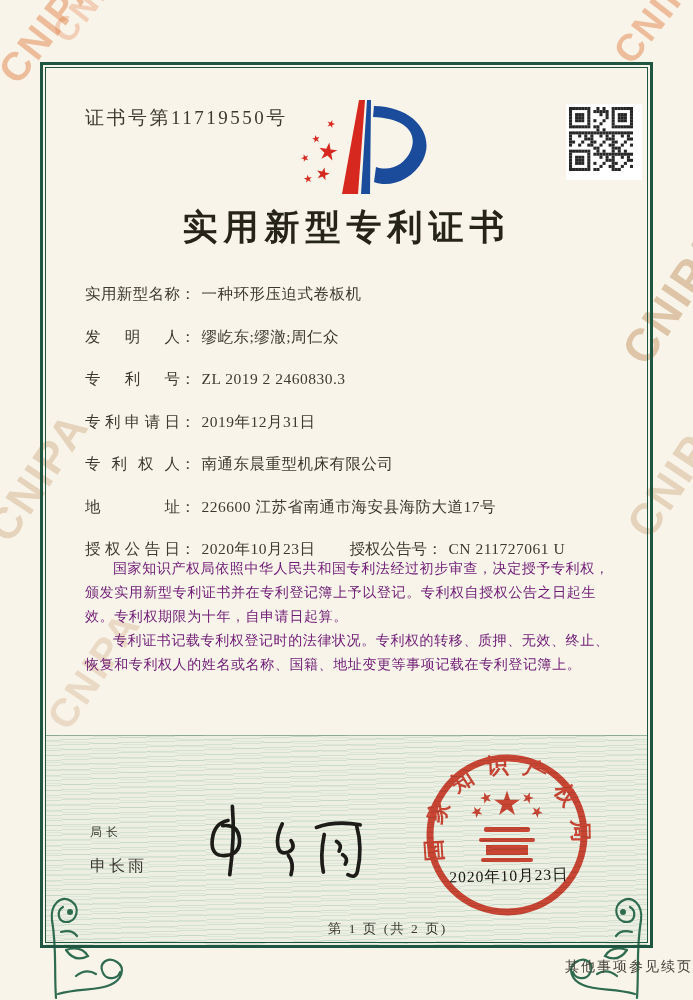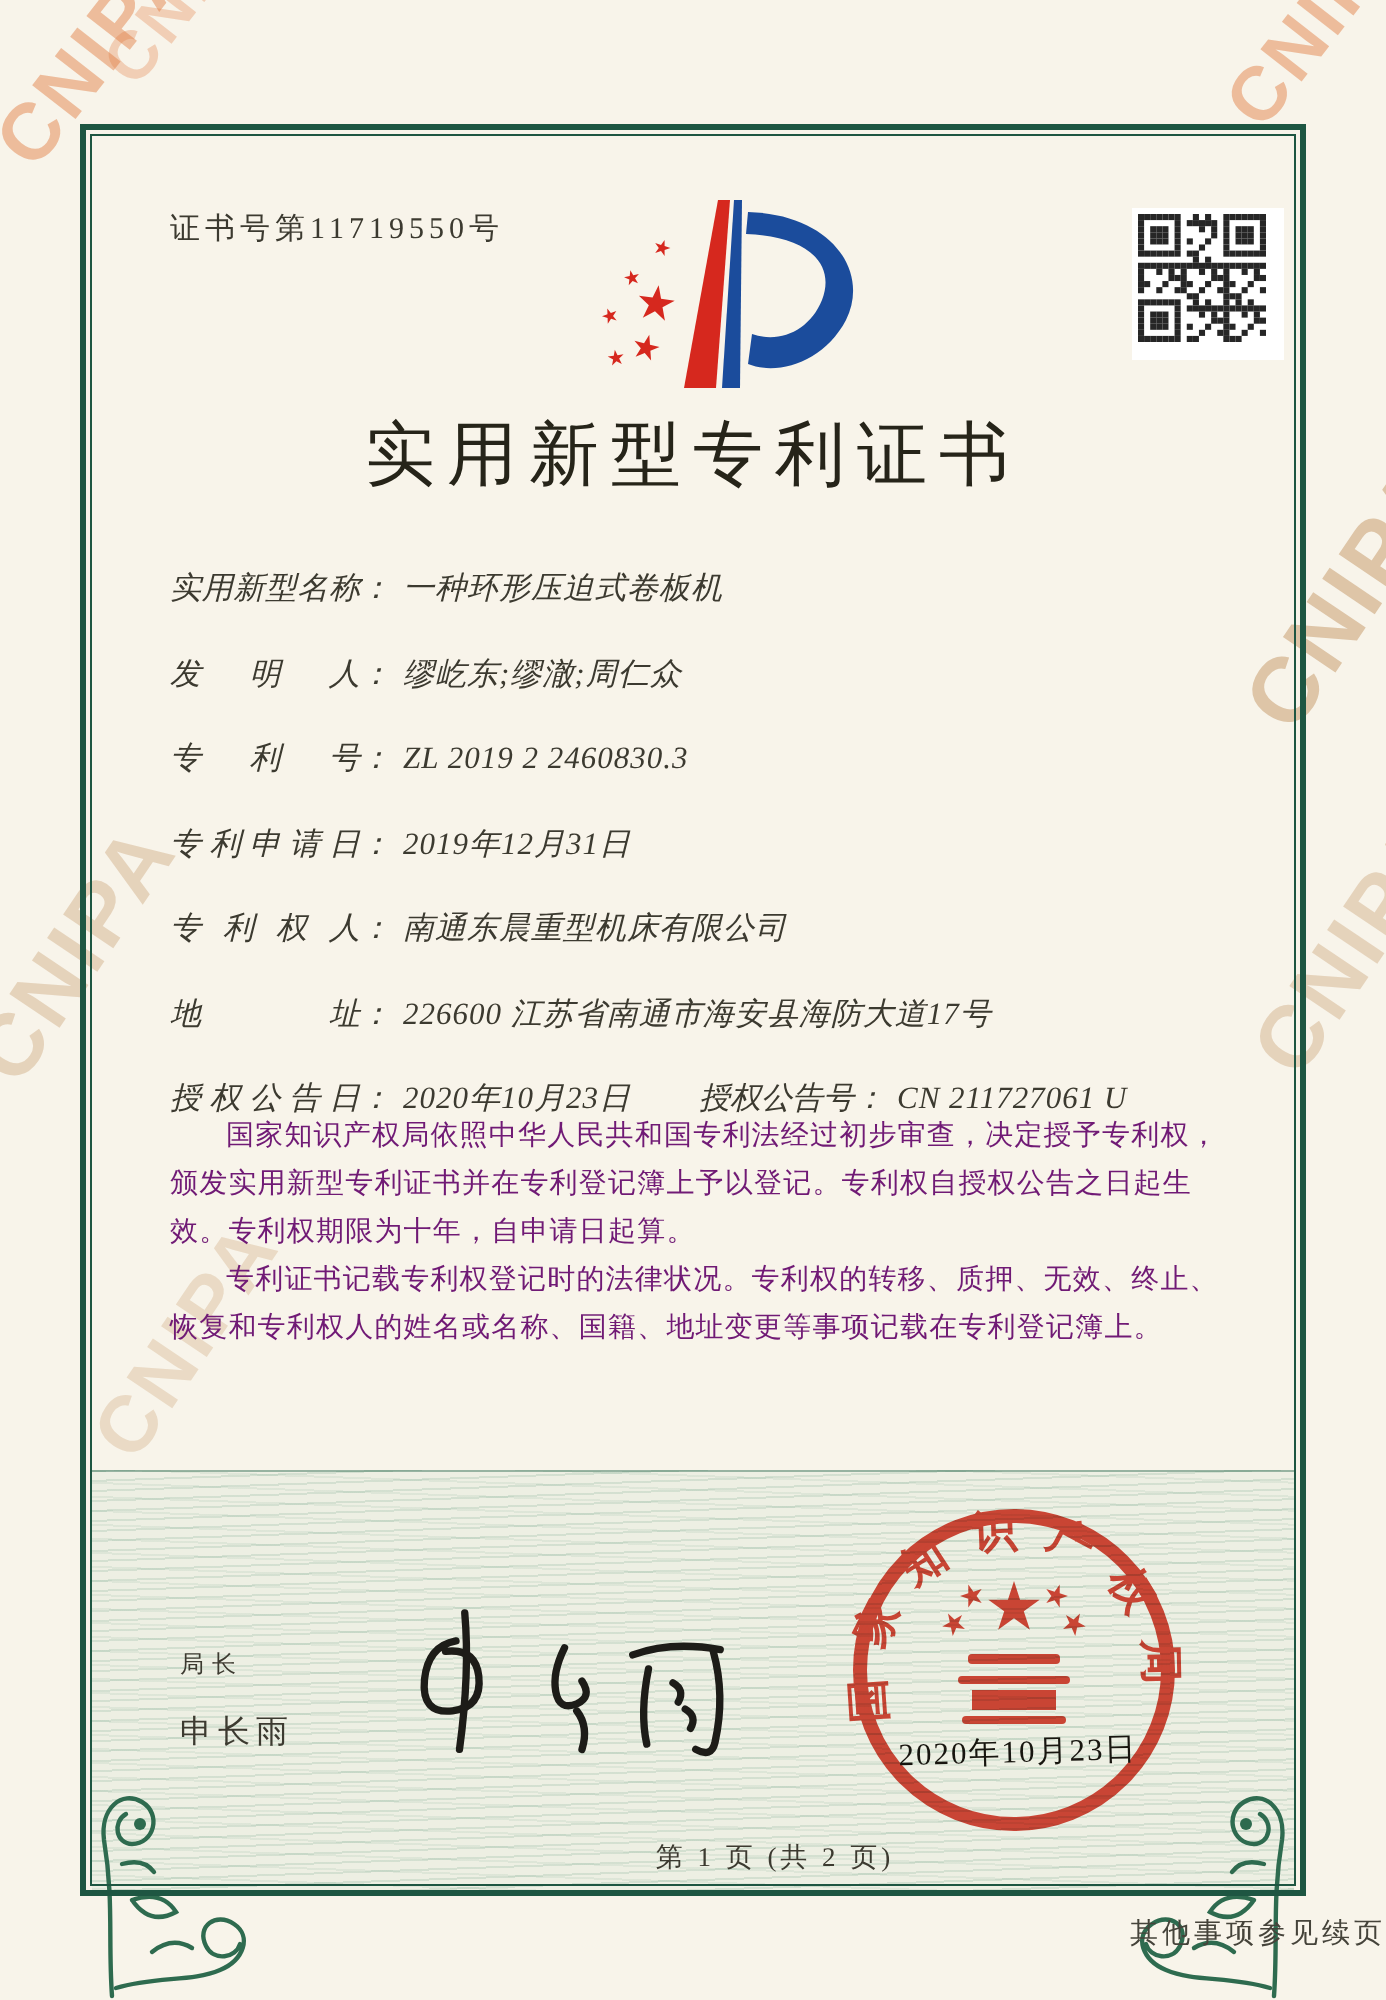--- a/index.html
+++ b/index.html
@@ -22,27 +22,27 @@
   .band{position:absolute;left:46px;top:735px;width:601px;height:210px;z-index:2;
         background:
          repeating-linear-gradient(178deg,rgba(110,162,134,.20) 0 1px,transparent 1px 5px),
          repeating-linear-gradient(2deg,rgba(110,162,134,.12) 0 1px,transparent 1px 7px),
          rgba(190,215,198,.18);}
   .band-topline{position:absolute;left:0;top:0;width:100%;height:1px;background:rgba(46,107,79,.45);}
   .flourish{position:absolute;bottom:0;width:92px;height:112px;z-index:3;}
   .flourish.left{left:46px;}
   .flourish.right{right:46px;transform:scaleX(-1);}
   
-  .cert-no{position:absolute;left:85px;top:105px;font-size:15px;letter-spacing:2.5px;z-index:4;}
+  .cert-no{position:absolute;left:85px;top:105px;font-size:19px;letter-spacing:2.5px;z-index:4;}
   .logo{position:absolute;left:282px;top:94px;width:150px;height:102px;z-index:4;}
   .qr{position:absolute;left:566px;top:104px;width:70px;height:70px;background:#fff;padding:3px;z-index:4;}
-  .title{position:absolute;left:0;top:204px;width:100%;text-align:center;font-size:35px;font-weight:normal;
+  .title{position:absolute;left:0;top:204px;width:100%;text-align:center;font-size:35px;font-weight:bold;
          letter-spacing:6px;color:#262419;z-index:4;}
   
-  .fields{position:absolute;left:85px;top:284px;width:528px;z-index:4;font-size:15.5px;font-style:italic;}
+  .fields{position:absolute;left:85px;top:284px;width:528px;z-index:4;font-size:15.5px;}
   .field-row{margin-bottom:21.5px;white-space:nowrap;}
   .field-label{display:inline-block;width:95px;text-align:justify;text-align-last:justify;vertical-align:bottom;}
   .field-colon{margin-right:6px;}
   .field-value{letter-spacing:.5px;}
   .field-pair2{margin-left:34px;}
   
   .paragraphs{position:absolute;left:85px;top:557px;width:527px;z-index:4;font-size:14px;line-height:1.72;
               letter-spacing:.6px;color:#701a75;}
   .paragraphs p{margin:0;text-indent:2em;}
   

